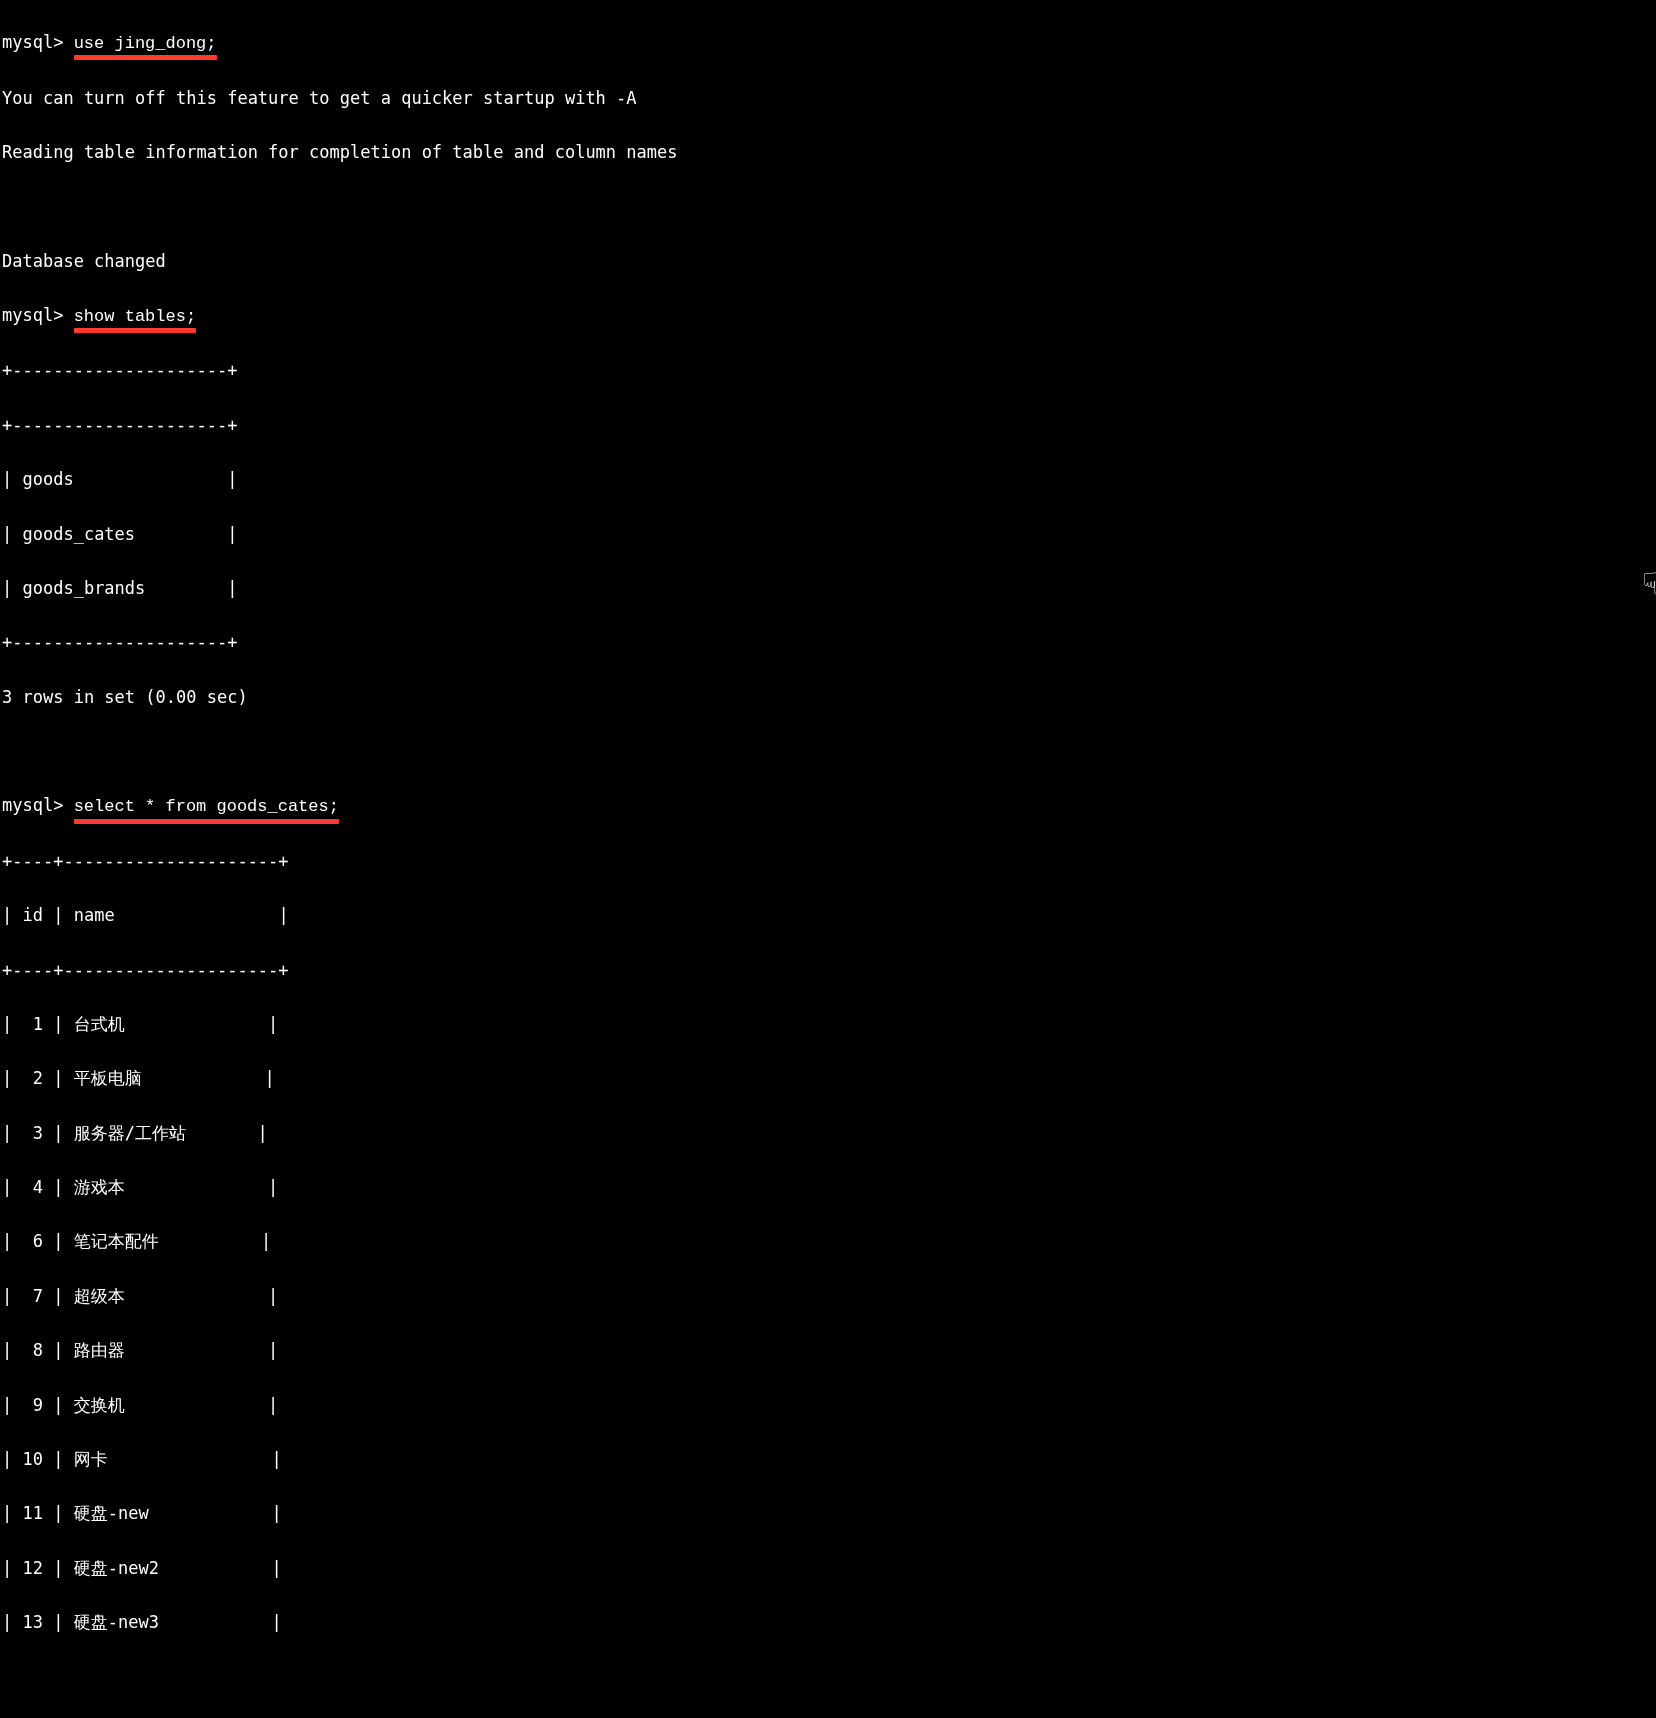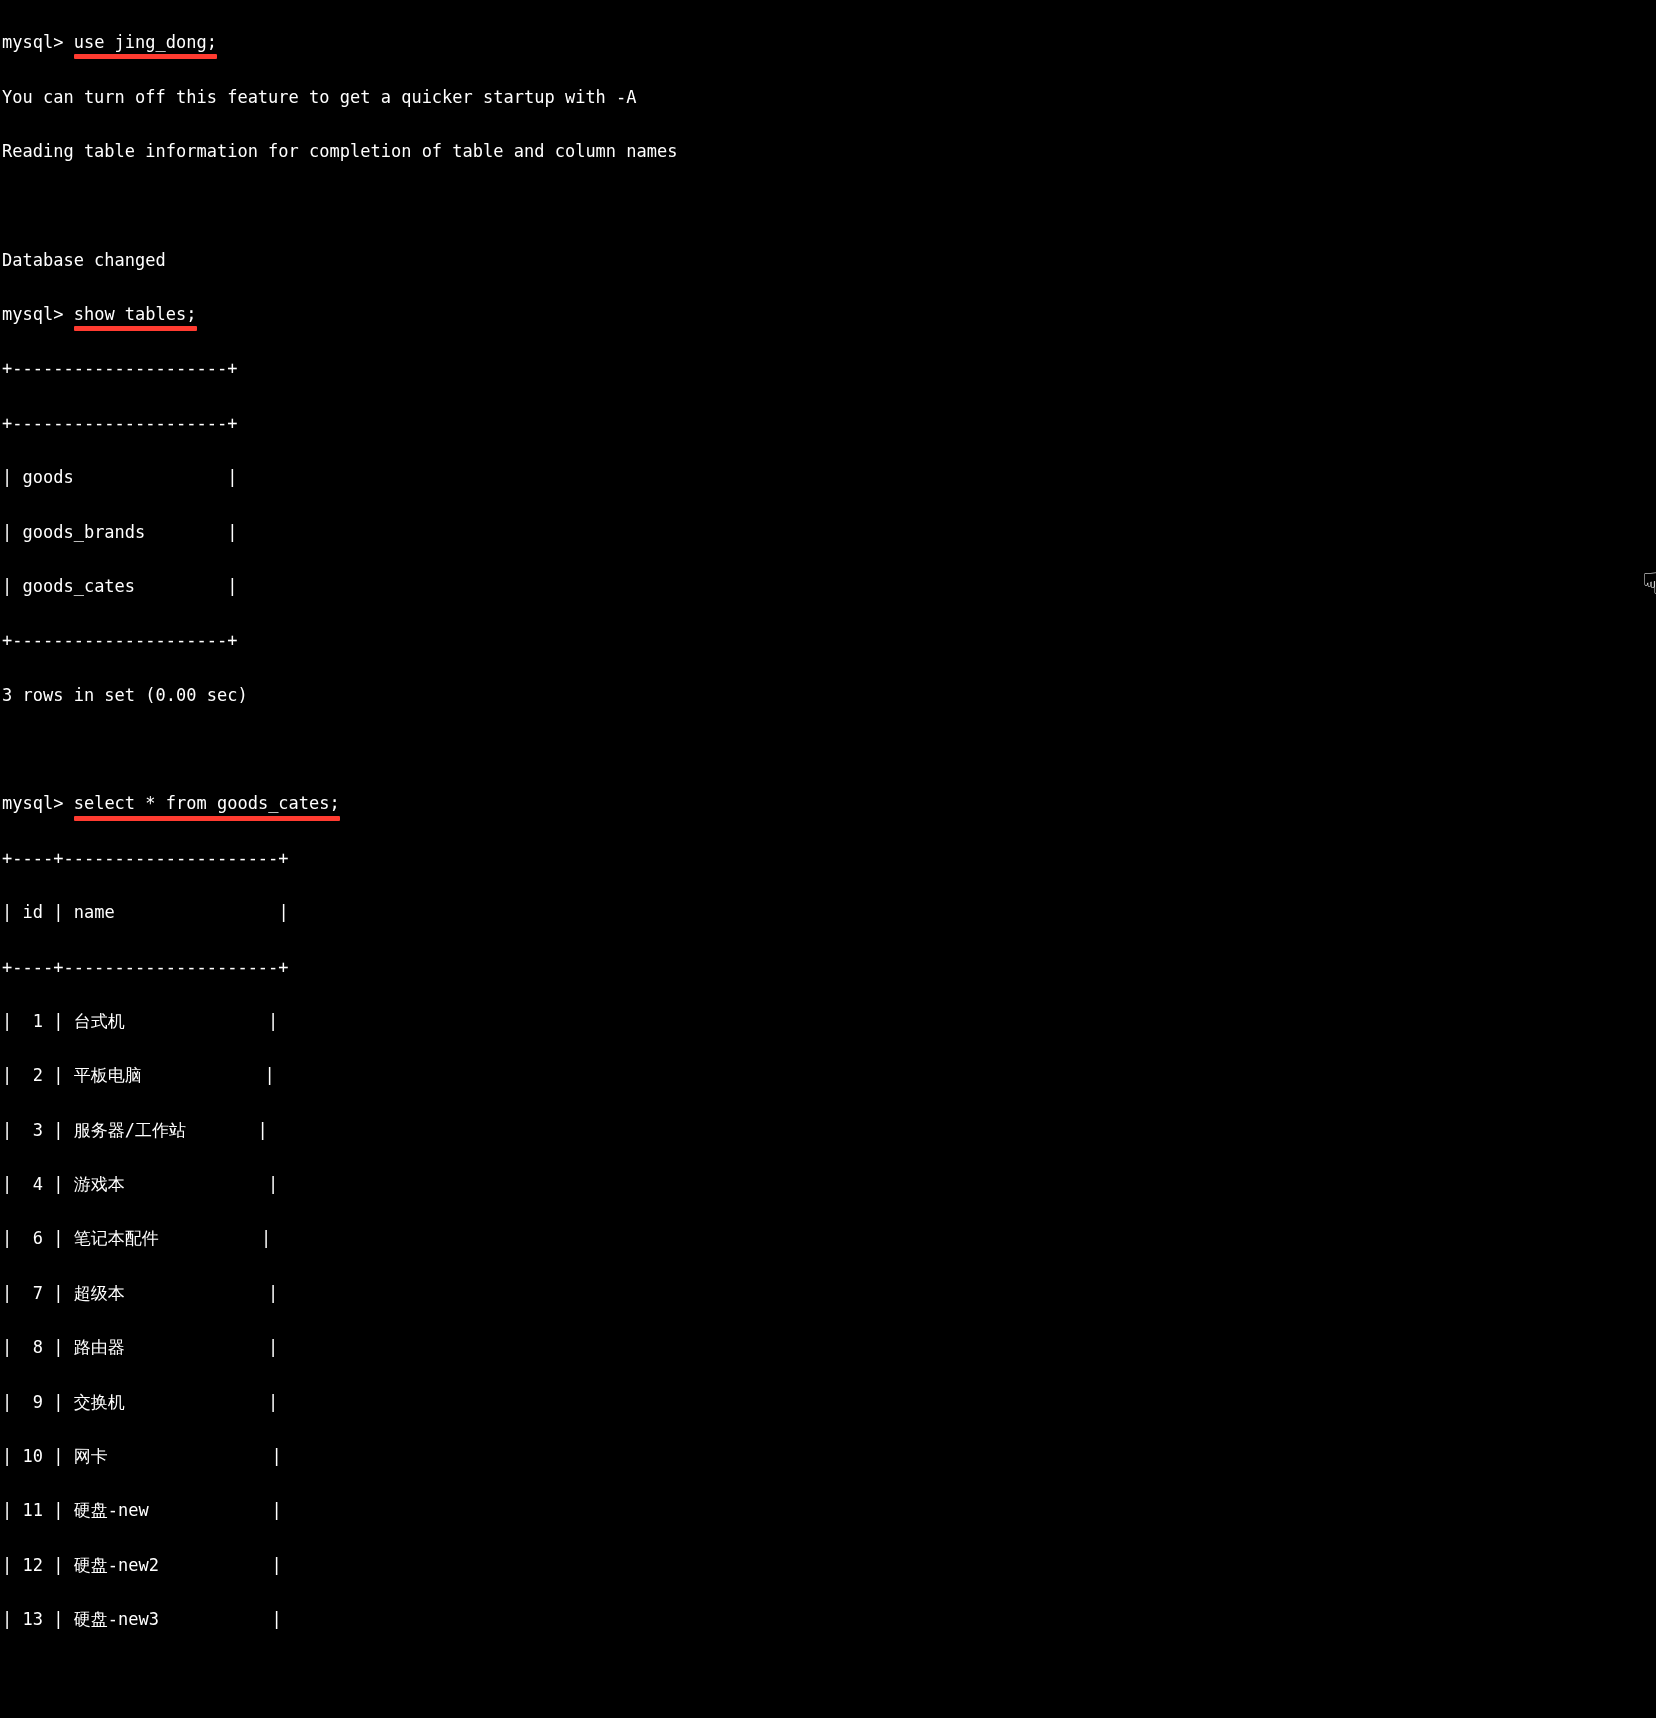--- a/index.html
+++ b/index.html
@@ -12,20 +12,21 @@
     line-height: 1.6;
     overflow-x: hidden;
   }
   .terminal {
     padding: 2px;
     white-space: pre;
   }
   .underline-red {
     position: relative;
     display: inline-block;
+    font-family: Liberation Mono, monospace;
   }
   .underline-red::after {
     content: "";
     position: absolute;
     left: 0;
     right: 0;
     bottom: -3px;
     height: 5px;
     background: #ff3b30;
     border-radius: 1px;
@@ -48,22 +49,22 @@
 <div class="terminal">
 <span class="line"><span>mysql&gt;</span> <span class="underline-red">use jing_dong;</span></span>
 <span class="line">You can turn off this feature to get a quicker startup with -A</span>
 <span class="line">Reading table information for completion of table and column names</span>
 <span class="line"> </span>
 <span class="line">Database changed</span>
 <span class="line"><span>mysql&gt;</span> <span class="underline-red">show tables;</span></span>
 <span class="line">+---------------------+</span>
 <span class="line">+---------------------+</span>
 <span class="line">| <span>goods</span>               |</span>
+<span class="line">| <span>goods_cates</span>         |</span>
 <span class="line">| <span>goods_brands</span>        |</span>
-<span class="line">| <span>goods_cates</span>         |</span>
 <span class="line">+---------------------+</span>
 <span class="line">3 rows in set (0.00 sec)</span>
 <span class="line"> </span>
 <span class="line"><span>mysql&gt;</span> <span class="underline-red">select * from goods_cates;</span></span>
 <span class="line">+----+---------------------+</span>
 <span class="line">| <span>id</span> | <span>name</span>                |</span>
 <span class="line">+----+---------------------+</span>
 <span class="line">| <span> 1</span> | <span>台式机</span>              |</span>
 <span class="line">| <span> 2</span> | <span>平板电脑</span>            |</span>
 <span class="line">| <span> 3</span> | <span>服务器/工作站</span>       |</span>

